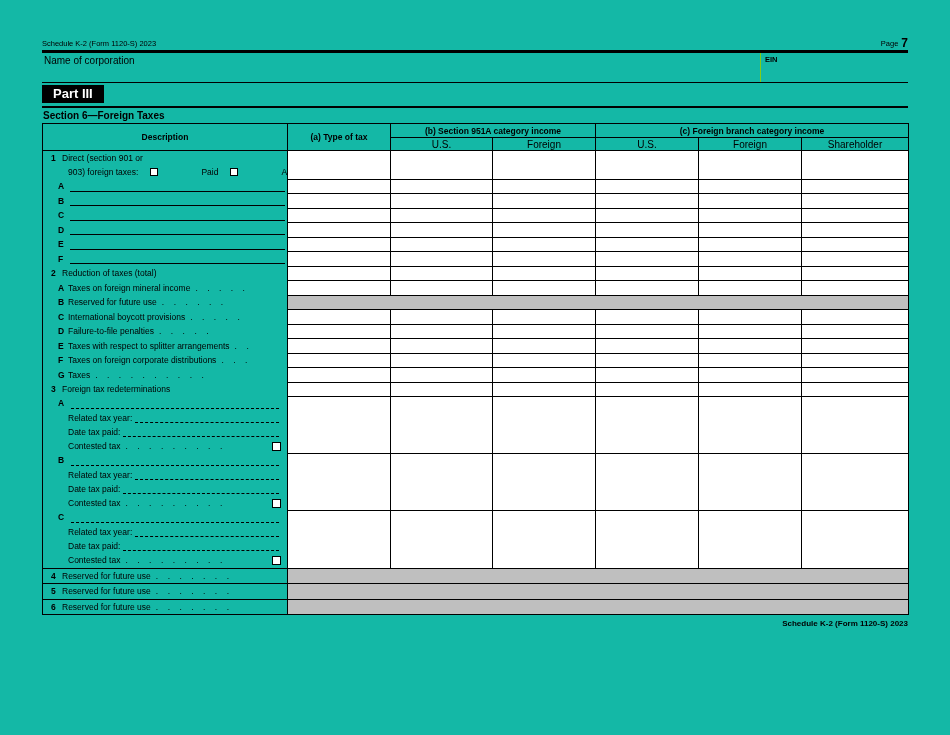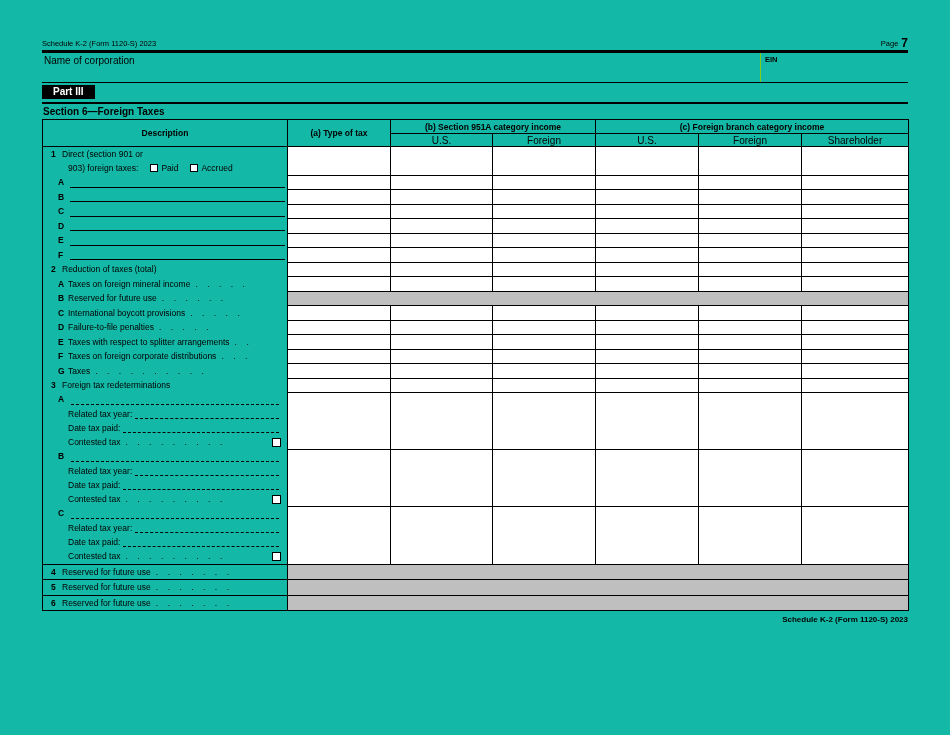--- a/index.html
+++ b/index.html
@@ -17,21 +17,21 @@
   .page-num { font-size:12px; font-weight:bold; margin-left:3px; line-height:10px; }
   .thick-bar { border-top:3px solid #000; }
 
   
   .name-row { display:flex; height:30px; border-bottom:1px solid #000; }
   .name-cell { flex:1; font-size:10px; padding:2px 0 0 2px; }
   .ein-cell { width:148px; border-left:1px solid #84cc16; font-size:7.5px; padding:2px 0 0 4px; font-weight:bold; }
 
   
   .part-row { display:flex; align-items:center; border-bottom:2.5px solid #000; padding:2px 0 3px 0; }
-  .part-badge { background:#000; color:#fff; font-weight:bold; font-size:10px; padding:1px 11px 2px 11px; margin-right:12px; }
+  .part-badge { background:#000; color:#fff; font-weight:bold; font-size:13px; padding:1px 11px 2px 11px; margin-right:12px; }
   .part-title { font-size:10.5px; font-weight:bold; }
   .part-cont { font-style:italic; font-weight:normal; }
 
   .section-row { font-size:10px; font-weight:bold; padding:2px 0 2px 1px; }
 
   
   .form-table { border-collapse:collapse; table-layout:fixed; width:866px; border:1px solid #000; }
   .form-table th, .form-table td { border:1px solid #000; padding:0; vertical-align:top; overflow:hidden; }
   .form-table thead th { font-size:8.5px; vertical-align:middle; text-align:center; font-weight:bold; height:14px; }
   .form-table thead tr.sub th { font-weight:normal; height:13px; font-size:10px;margin-top:12px; }
@@ -49,21 +49,21 @@
   .dline.half { height:14px; }
   .blk .dline { height:14.25px; }
   .num { font-weight:bold; margin-left:8px; width:11px; flex:none; }
   .letter { font-weight:bold; margin-left:15px; width:10px; flex:none; }
   .ind { padding-left:25px; }
   .txt { white-space:pre; }
   .dots { white-space:pre; margin-left:5px; }
   .fill { flex:1; border-bottom:1px solid #000; margin:0 2px 2px 2px; align-self:flex-end; height:1px; }
   .dfill { flex:1; border-bottom:1px dashed #000; margin:0 8px 2px 3px; align-self:flex-end; height:1px; }
   .cb { width:8px; height:8px; border:1px solid #000; background:#fff; display:inline-block; flex:none; margin:0 3px 0 12px; }
-  .cb-lbl { font-size:8.5px; }
+  .cb-lbl { font-size:8.5px;margin-left:40px; }
   .cb-right { width:9px; height:9px; border:1px solid #000; background:#fff; flex:none; margin-left:auto; margin-right:6px; }
 
   .foot-row { text-align:right; font-size:8px; font-weight:bold; padding-top:4px; }
 </style>
 </head>
 <body>
 
 <div class="page">
   <div class="content">
 

